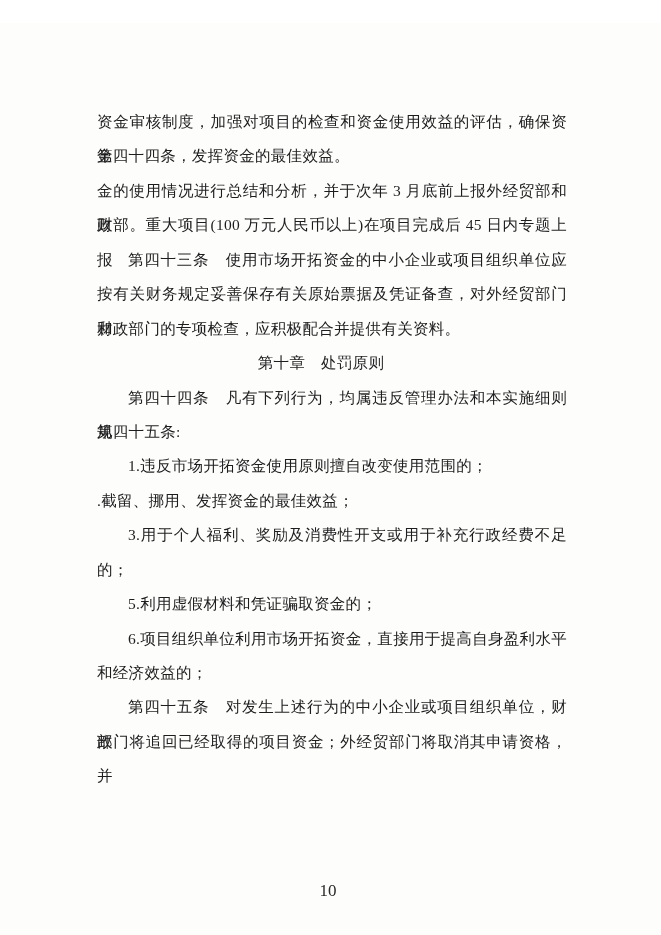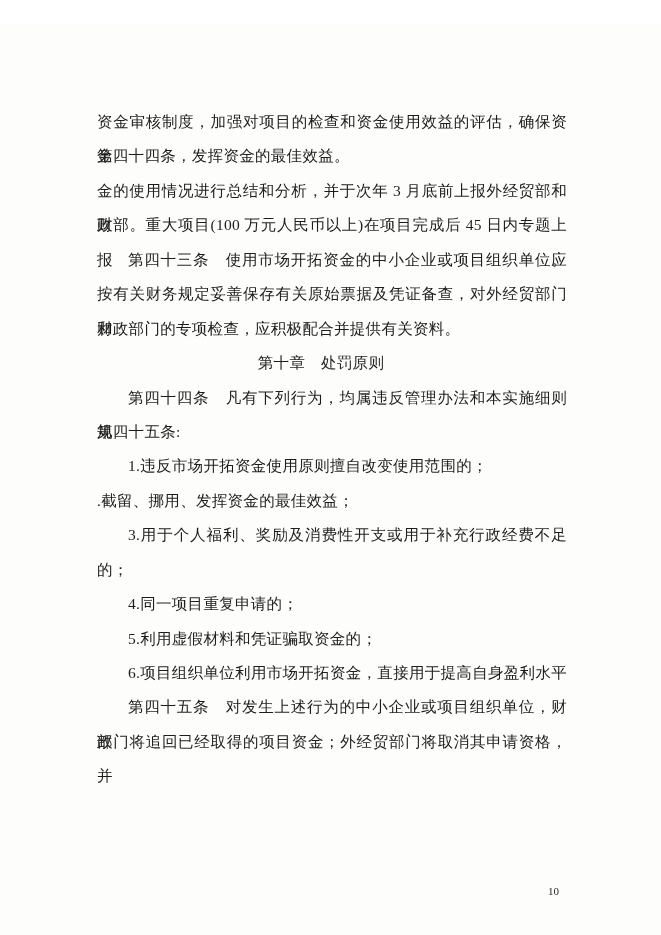--- a/index.html
+++ b/index.html
@@ -43,22 +43,22 @@
   .c {
     text-align: center;
     text-align-last: center;
     padding-right: 22px;
   }
   .page-number {
     position: absolute;
     left: 97px;
     top: 860px;
     width: 462px;
-    text-align: right;
-    font-size: 11px;
+    text-align: center;
+    font-size: 17px;
     line-height: 16px;
     color: #2a2a2a;
   }
 </style>
 </head>
 <body>
 
 <div class="page">
   <div class="text-column">
     <div class="line j">资金审核制度，加强对项目的检查和资金使用效益的评估，确保资金</div>
@@ -68,20 +68,20 @@
     <div class="line j i">第四十三条　使用市场开拓资金的中小企业或项目组织单位应</div>
     <div class="line j">按有关财务规定妥善保存有关原始票据及凭证备查，对外经贸部门和</div>
     <div class="line">财政部门的专项检查，应积极配合并提供有关资料。</div>
     <div class="line c">第十章　处罚原则</div>
     <div class="line j i">第四十四条　凡有下列行为，均属违反管理办法和本实施细则规</div>
     <div class="line">第四十五条:</div>
     <div class="line i">1.违反市场开拓资金使用原则擅自改变使用范围的；</div>
     <div class="line">.截留、挪用、发挥资金的最佳效益；</div>
     <div class="line j i">3.用于个人福利、奖励及消费性开支或用于补充行政经费不足</div>
     <div class="line">的；</div>
-    <div class="line i">4.同一项目重复申请的；</div>
     <div class="line i">5.利用虚假材料和凭证骗取资金的；</div>
     <div class="line j i">6.项目组织单位利用市场开拓资金，直接用于提高自身盈利水平</div>
+    <div class="line">和经济效益的；</div>
     <div class="line j i">第四十五条　对发生上述行为的中小企业或项目组织单位，财政</div>
     <div class="line j">部门将追回已经取得的项目资金；外经贸部门将取消其申请资格，并</div>
   </div>
   <div class="page-number">10</div>
 </div>
 
 </body></html>

